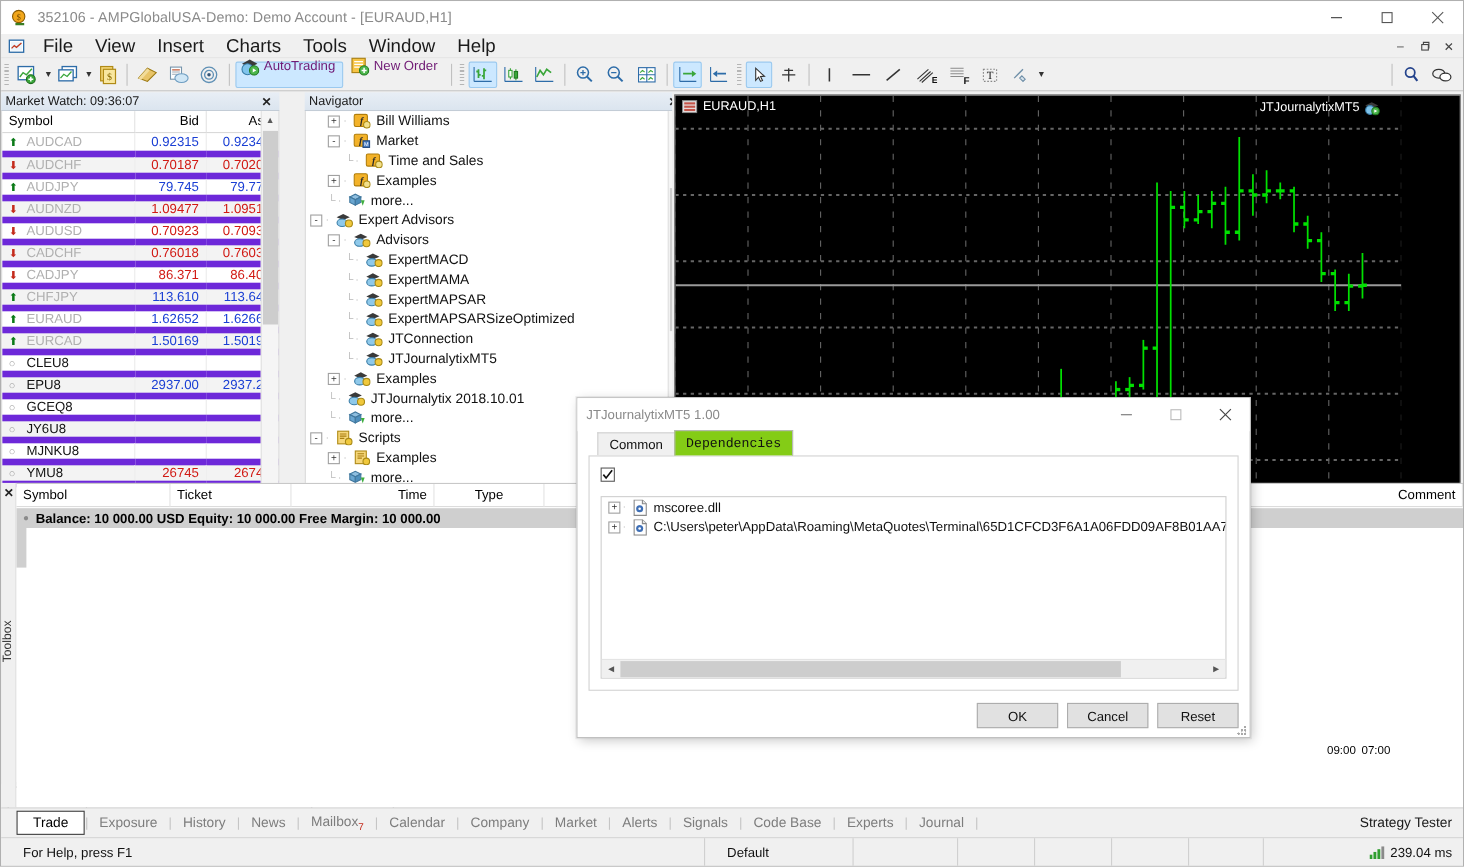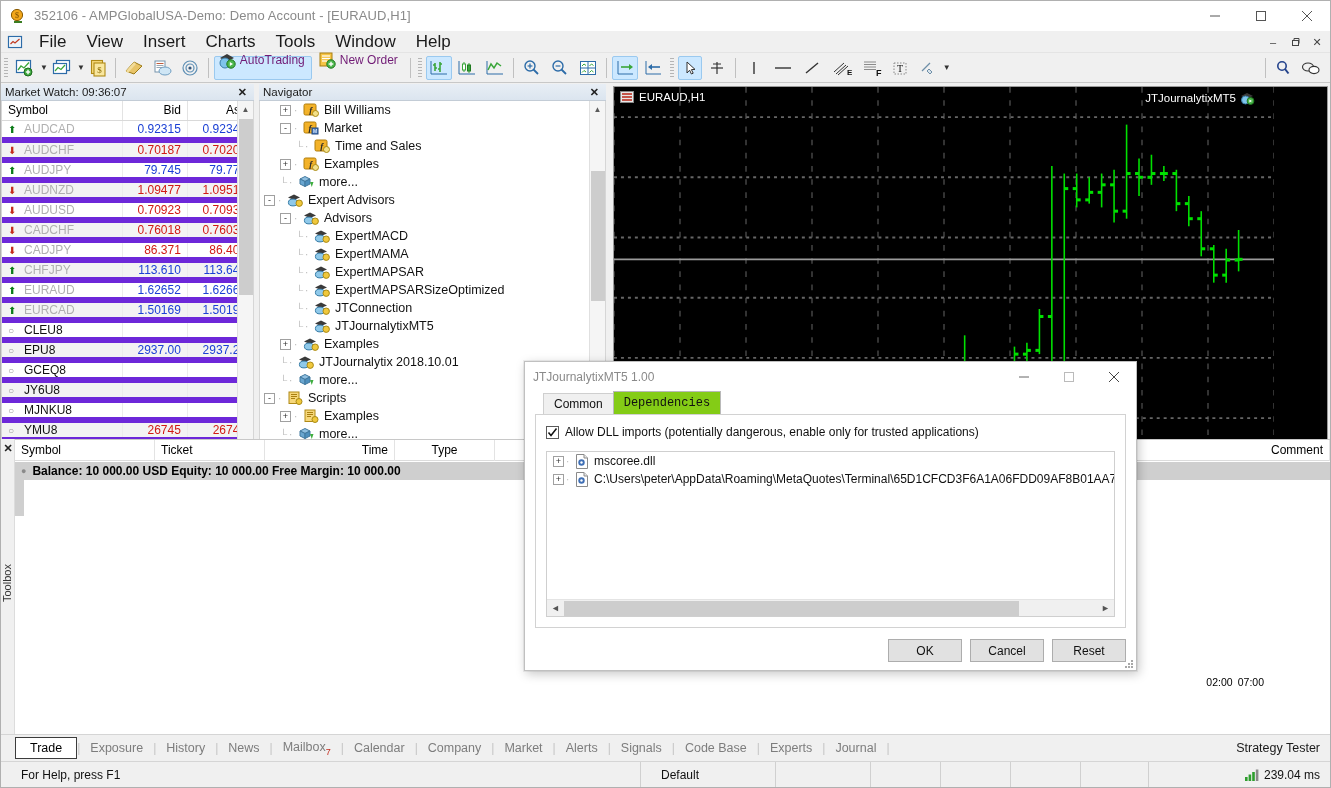--- a/index.html
+++ b/index.html
@@ -134,21 +134,21 @@
     padding: 2px 9px; font-size: 12px; color: #8d8d8d; background: transparent;
   }
   .ptab.sel {
     color: #000; background: #fff; border: 1px solid #3c3c3c; border-bottom-color: #fff;
     padding: 2px 12px; position: relative; top: 1px;
   }
   .ptab-div { color: #c0c0c0; align-self: center; }
 
   
   #navigator {
-    position: absolute; left: 258px; top: 0; width: 347px; bottom: 0;
+    position: absolute; left: 276px; top: 0; width: 347px; bottom: 0;
     display: flex; flex-direction: column; background: #f0f0f0;
   }
   #nav-body { flex: 1; position: relative; background: #fff; border: 1px solid #d6d6d6; border-top: none; overflow: hidden; }
   .nav-row {
     display: flex; align-items: center; height: 18px; font-size: 12.5px; color: #111;
     padding-left: 4px; white-space: nowrap;
   }
   .ind { display: inline-block; flex: 0 0 auto; }
   .expander {
     width: 11px; height: 11px; border: 1px solid #a0a0a0; background: #fff;
@@ -1154,21 +1154,21 @@
               <line x1="628.4" y1="76.0" x2="628.4" y2="98.0" stroke="#00e000" stroke-width="1.6"></line>
               <line x1="624.4" y1="92.0" x2="628.4" y2="92.0" stroke="#00e000" stroke-width="1.6"></line>
               <line x1="628.4" y1="91.6" x2="632.4" y2="91.6" stroke="#00e000" stroke-width="1.6"></line>
             </svg>
         </div>
         <div id="time-axis">
             <div class="ttick" style="left: 38.5%; transform: translateX(-50%);">11 Oct 01:00</div>
             <div class="ttick" style="left: 65.5%; transform: translateX(-50%);">11 Oct 05:00</div>
             <div class="ttick" style="left: 91.5%; transform: translateX(-50%);">11 Oct 09:00</div>
           </div>
-      <div class="tbubble" style="left: 82.8%;">02:00</div>
+      <div class="tbubble" style="left: 82.8%;">09:00</div>
           <div class="tbubble" style="left: 87.2%;">07:00</div>
         </div>
       <div id="chart-tabs">
         <span class="ctab-div">|</span>
         <div class="ctab">MJNKU8,H1</div>
         <span class="ctab-div">|</span>
         <div class="ctab">EPU8,H1</div>
         <div class="cnav">◂</div>
         <div class="cnav">▸</div>
       </div>
@@ -1277,21 +1277,20 @@
         <div class="dtab sel">Dependencies</div>
       </div>
 
       <div id="dlg-panel">
         <label id="dll-check">
           <span class="cbox">
             <svg width="11" height="11" viewBox="0 0 11 11">
               <polyline points="1.5,5.5 4,8.5 9.5,1.5" fill="none" stroke="#111" stroke-width="1.5"></polyline>
             </svg>
           </span>
-          <span>Allow DLL imports (potentially dangerous, enable only for trusted applications)</span>
         </label>
 
         <div id="dep-list">
           <div id="dep-rows">
               <div class="dep-row">
                 <span class="dep-exp">+</span>
                 <span class="dep-dots">·</span>
                 <span class="dep-ico"><svg width="14" height="15" viewBox="0 0 14 15">
                     <path d="M1.5 0.5 L9 0.5 L12.5 4 L12.5 14.5 L1.5 14.5 Z" fill="#fff" stroke="#8a8a8a"></path>
                     <path d="M9 0.5 L9 4 L12.5 4" fill="#e8e8e8" stroke="#8a8a8a"></path>

